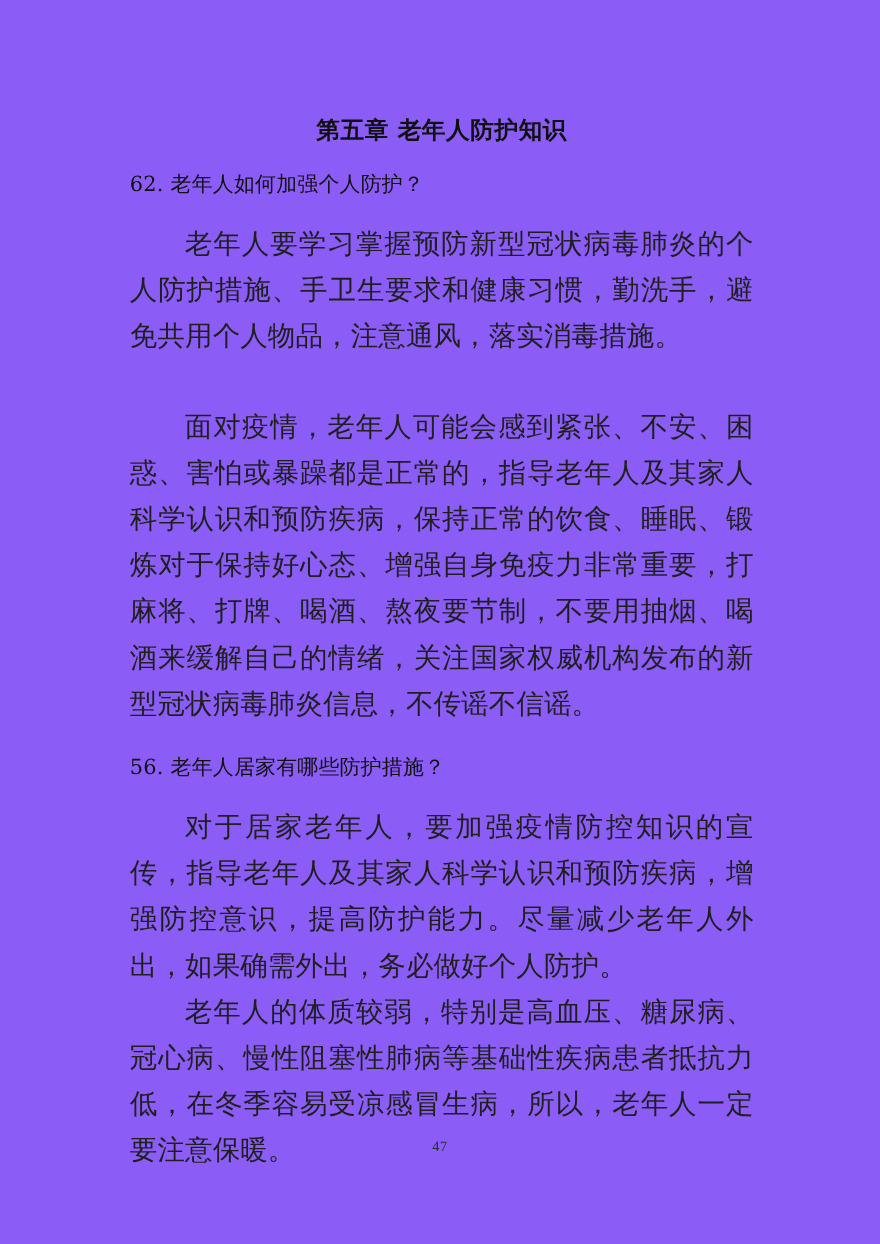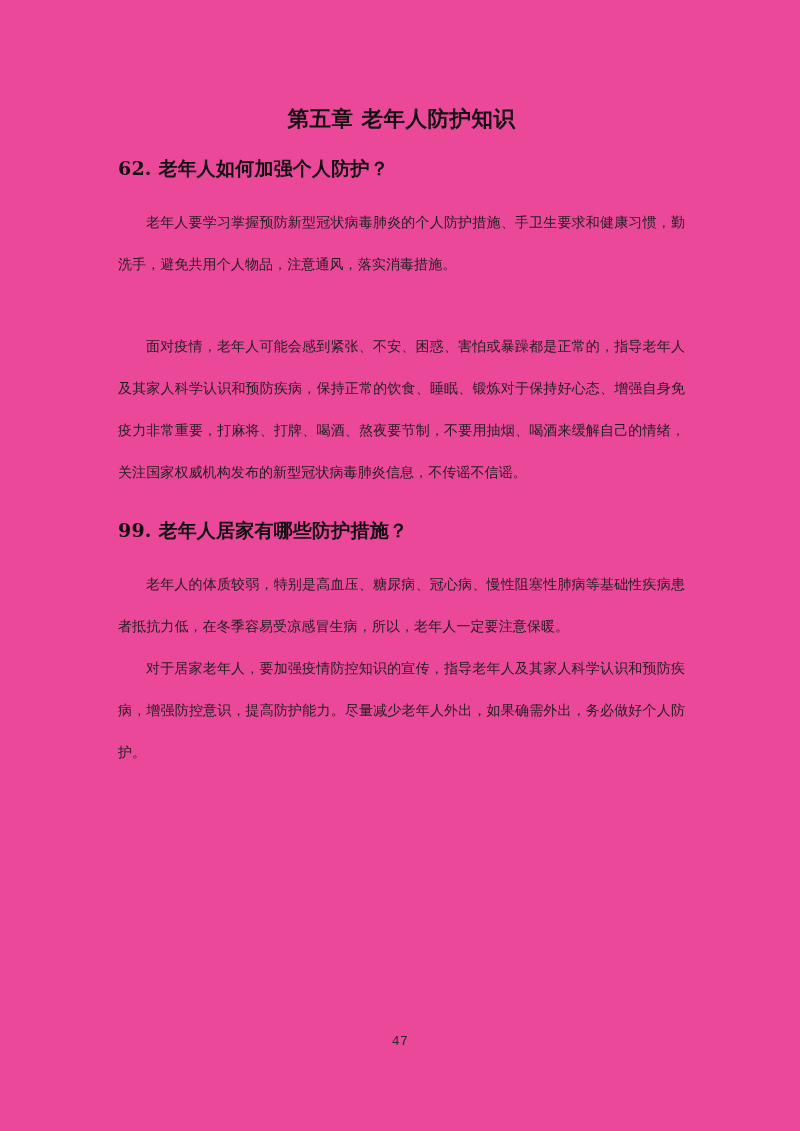--- a/index.html
+++ b/index.html
@@ -11,21 +11,21 @@
     width: 800px;
     height: 1131px;
     position: relative;
     font-family: "DejaVu Serif", "Liberation Serif", serif;
     color: #1a1a1a;
     overflow: hidden;
   }
   .page {
     position: absolute;
     inset: 0;
-    background: #ec4899;
+    background: #8b5cf6;
   }
   .content {
     position: absolute;
     left: 118px;
     top: 0;
     width: 567px;
   }
 
   .chapter-title {
     text-align: center;
@@ -34,29 +34,29 @@
     letter-spacing: 0.5px;
     margin: 0;
     padding-top: 104px;
     padding-bottom: 0;
     line-height: 30px;
     color: #101010;
   }
 
   .qa-heading {
     font-size: 19px;
-    font-weight: bold;
+    font-weight: normal;
     line-height: 30px;
     margin: 0;
     letter-spacing: 0.2px;
     color: #101010;
   }
 
   .body-par {
-    font-size: 14px;
+    font-size: 25px;
     font-weight: normal;
     line-height: 42px;
     margin: 0;
     text-align: justify;
     text-justify: inter-ideograph;
     text-indent: 2em;
     letter-spacing: 0.1px;
     color: #1f1f1f;
   }
 
@@ -69,21 +69,21 @@
   .gap-q64-p       { height: 18px; }
   .gap-p-q65       { height: 24px; }
 
   .page-number {
     position: absolute;
     left: 0;
     right: 0;
     top: 1034px;
     text-align: center;
     font-size: 13px;
-    font-family: Liberation Mono, monospace;
+    font-family: Liberation Serif, serif;
     color: #2b2b2b;
     letter-spacing: 0.5px;
   }
 </style>
 </head>
 <body>
 
 <div class="page">
   <div class="content">
 
@@ -99,27 +99,27 @@
 
     <div class="gap-p-q63"></div>
 
 
     <div class="gap-q63-p"></div>
 
     <p class="body-par">面对疫情，老年人可能会感到紧张、不安、困惑、害怕或暴躁都是正常的，指导老年人及其家人科学认识和预防疾病，保持正常的饮食、睡眠、锻炼对于保持好心态、增强自身免疫力非常重要，打麻将、打牌、喝酒、熬夜要节制，不要用抽烟、喝酒来缓解自己的情绪，关注国家权威机构发布的新型冠状病毒肺炎信息，不传谣不信谣。</p>
 
     <div class="gap-p-q64"></div>
 
-    <h2 class="qa-heading">99. 老年人居家有哪些防护措施？</h2>
+    <h2 class="qa-heading">56. 老年人居家有哪些防护措施？</h2>
 
     <div class="gap-q64-p"></div>
 
+    <p class="body-par">对于居家老年人，要加强疫情防控知识的宣传，指导老年人及其家人科学认识和预防疾病，增强防控意识，提高防护能力。尽量减少老年人外出，如果确需外出，务必做好个人防护。</p>
+
     <p class="body-par">老年人的体质较弱，特别是高血压、糖尿病、冠心病、慢性阻塞性肺病等基础性疾病患者抵抗力低，在冬季容易受凉感冒生病，所以，老年人一定要注意保暖。</p>
-
-    <p class="body-par">对于居家老年人，要加强疫情防控知识的宣传，指导老年人及其家人科学认识和预防疾病，增强防控意识，提高防护能力。尽量减少老年人外出，如果确需外出，务必做好个人防护。</p>
 
     <div class="gap-p-q65"></div>
 
 
   </div>
 
   <div class="page-number">47</div>
 </div>
 
 </body></html>

